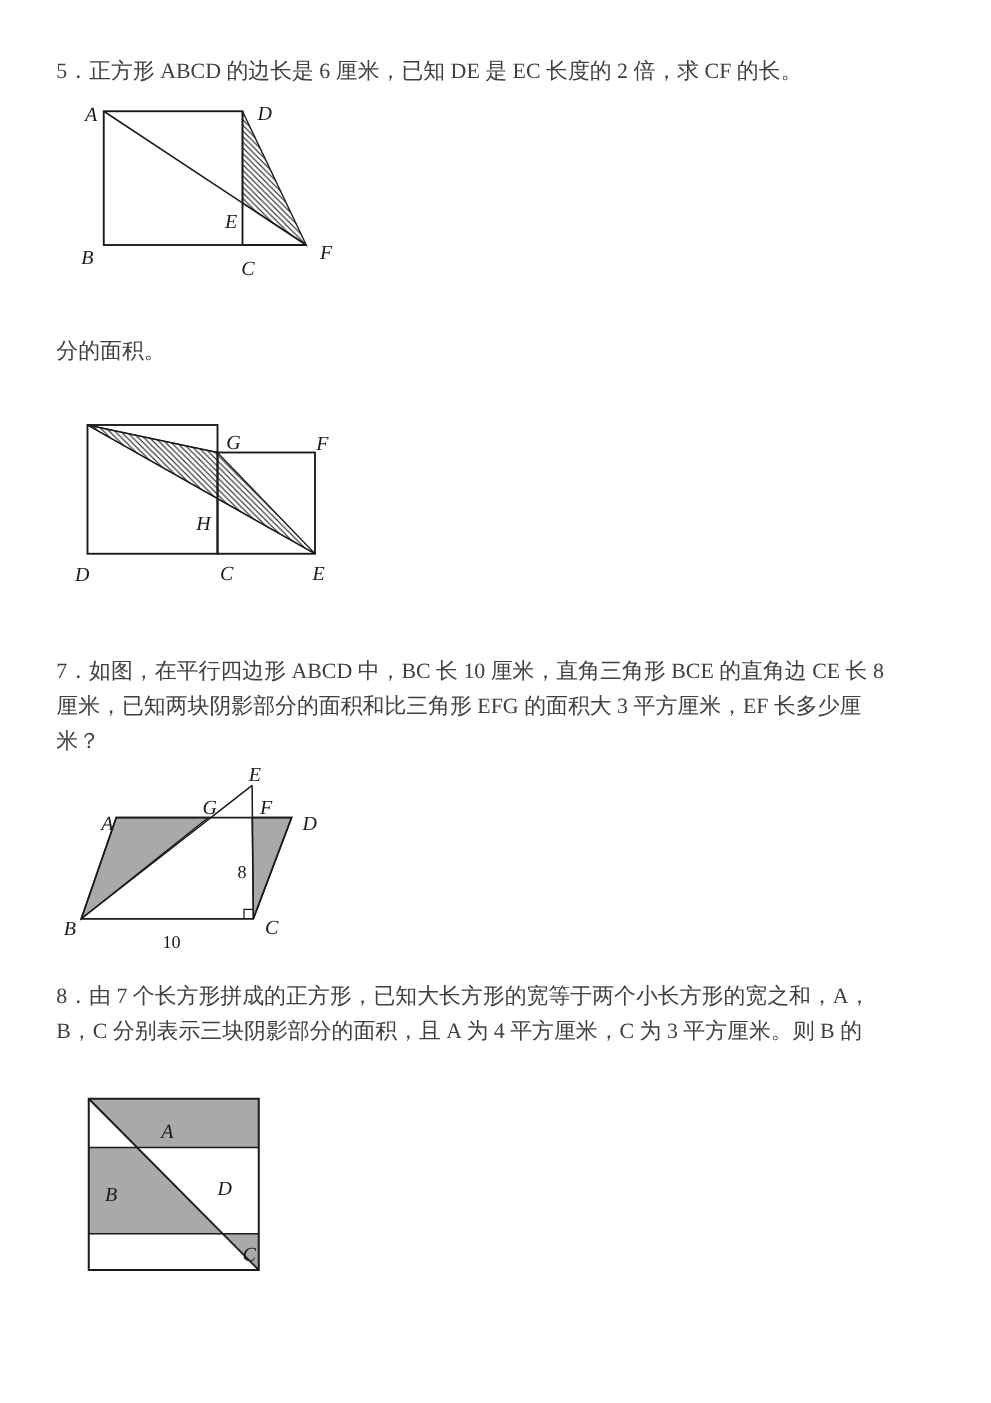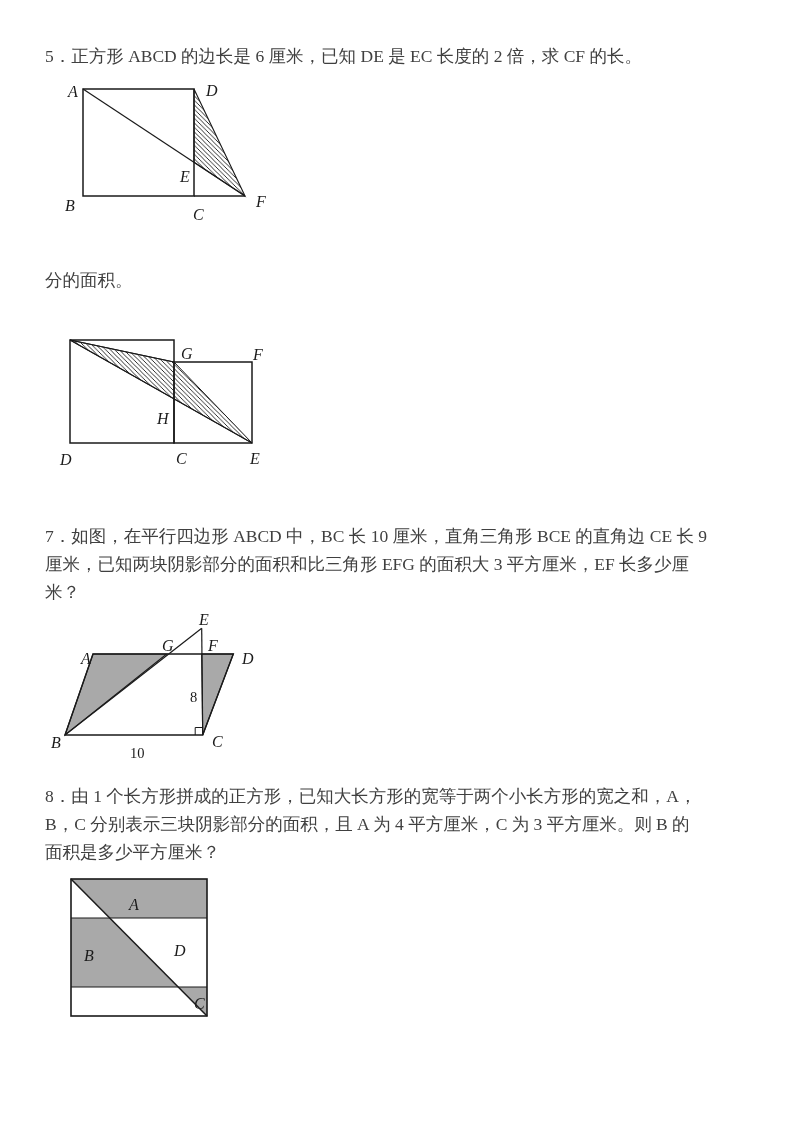--- a/index.html
+++ b/index.html
@@ -71,21 +71,21 @@
     <line x1="15" y1="5" x2="119" y2="27" class="edge" stroke-width="1.1"></line>
     <text class="vlabel" x="126" y="24">G</text>
     <text class="vlabel" x="198" y="25">F</text>
     <text class="vlabel" x="102" y="89">H</text>
     <text class="vlabel" x="5" y="130">D</text>
     <text class="vlabel" x="121" y="129">C</text>
     <text class="vlabel" x="195" y="129">E</text>
   </svg>
 
   <div class="problem" style="top:522px">
-    <div class="tline">7．如图，在平行四边形 ABCD 中，BC 长 10 厘米，直角三角形 BCE 的直角边 CE 长 9</div>
+    <div class="tline">7．如图，在平行四边形 ABCD 中，BC 长 10 厘米，直角三角形 BCE 的直角边 CE 长 8</div>
     <div class="tline">厘米，已知两块阴影部分的面积和比三角形 EFG 的面积大 3 平方厘米，EF 长多少厘</div>
     <div class="tline">米？</div>
   </div>
 
   <svg class="fig" style="left:30px; top:600px" width="280" height="165" viewBox="0 0 280 165">
     <polygon points="63,54 35,135 136.7,54" stroke="#1a1a1a" stroke-width="1.1" fill="#a9a9a9"></polygon>
     <polygon points="171.7,54 203.3,54 172.7,135" stroke="#1a1a1a" stroke-width="1.1" fill="#a9a9a9"></polygon>
     <polygon points="63,54 203.3,54 172.7,135 35,135" class="edge" stroke-width="1.4"></polygon>
     <line x1="35" y1="135" x2="171.7" y2="28.3" class="edge" stroke-width="1.2"></line>
     <line x1="171.7" y1="28.3" x2="172.7" y2="135" class="edge" stroke-width="1.2"></line>
@@ -95,23 +95,22 @@
     <text class="vlabel" x="132" y="51">G</text>
     <text class="vlabel" x="178" y="51">F</text>
     <text class="vlabel" x="212" y="64">D</text>
     <text class="vlabel" x="21" y="148">B</text>
     <text class="vlabel" x="182" y="147">C</text>
     <text class="mlabel" x="160" y="102">8</text>
     <text class="mlabel" x="100" y="158">10</text>
   </svg>
 
   <div class="problem" style="top:782px">
-    <div class="tline">8．由 1 个长方形拼成的正方形，已知大长方形的宽等于两个小长方形的宽之和，A，</div>
+    <div class="tline">8．由 7 个长方形拼成的正方形，已知大长方形的宽等于两个小长方形的宽之和，A，</div>
     <div class="tline">B，C 分别表示三块阴影部分的面积，且 A 为 4 平方厘米，C 为 3 平方厘米。则 B 的</div>
-    <div class="tline">面积是多少平方厘米？</div>
   </div>
 
   <svg class="fig" style="left:55px; top:872px" width="165" height="150" viewBox="0 0 165 150">
     <polygon points="16,7 152,7 152,46 54.7,46" stroke="none" fill="#a9a9a9"></polygon>
     <polygon points="16,46 54.7,46 123.2,115 16,115" stroke="none" fill="#a9a9a9"></polygon>
     <polygon points="123.2,115 152,115 152,144" stroke="none" fill="#a9a9a9"></polygon>
     <rect x="16" y="7" width="136" height="137" class="edge" stroke-width="1.6"></rect>
     <line x1="16" y1="46" x2="152" y2="46" class="edge" stroke-width="1.2"></line>
     <line x1="16" y1="115" x2="152" y2="115" class="edge" stroke-width="1.2"></line>
     <line x1="16" y1="7" x2="152" y2="144" class="edge" stroke-width="1.5"></line>

